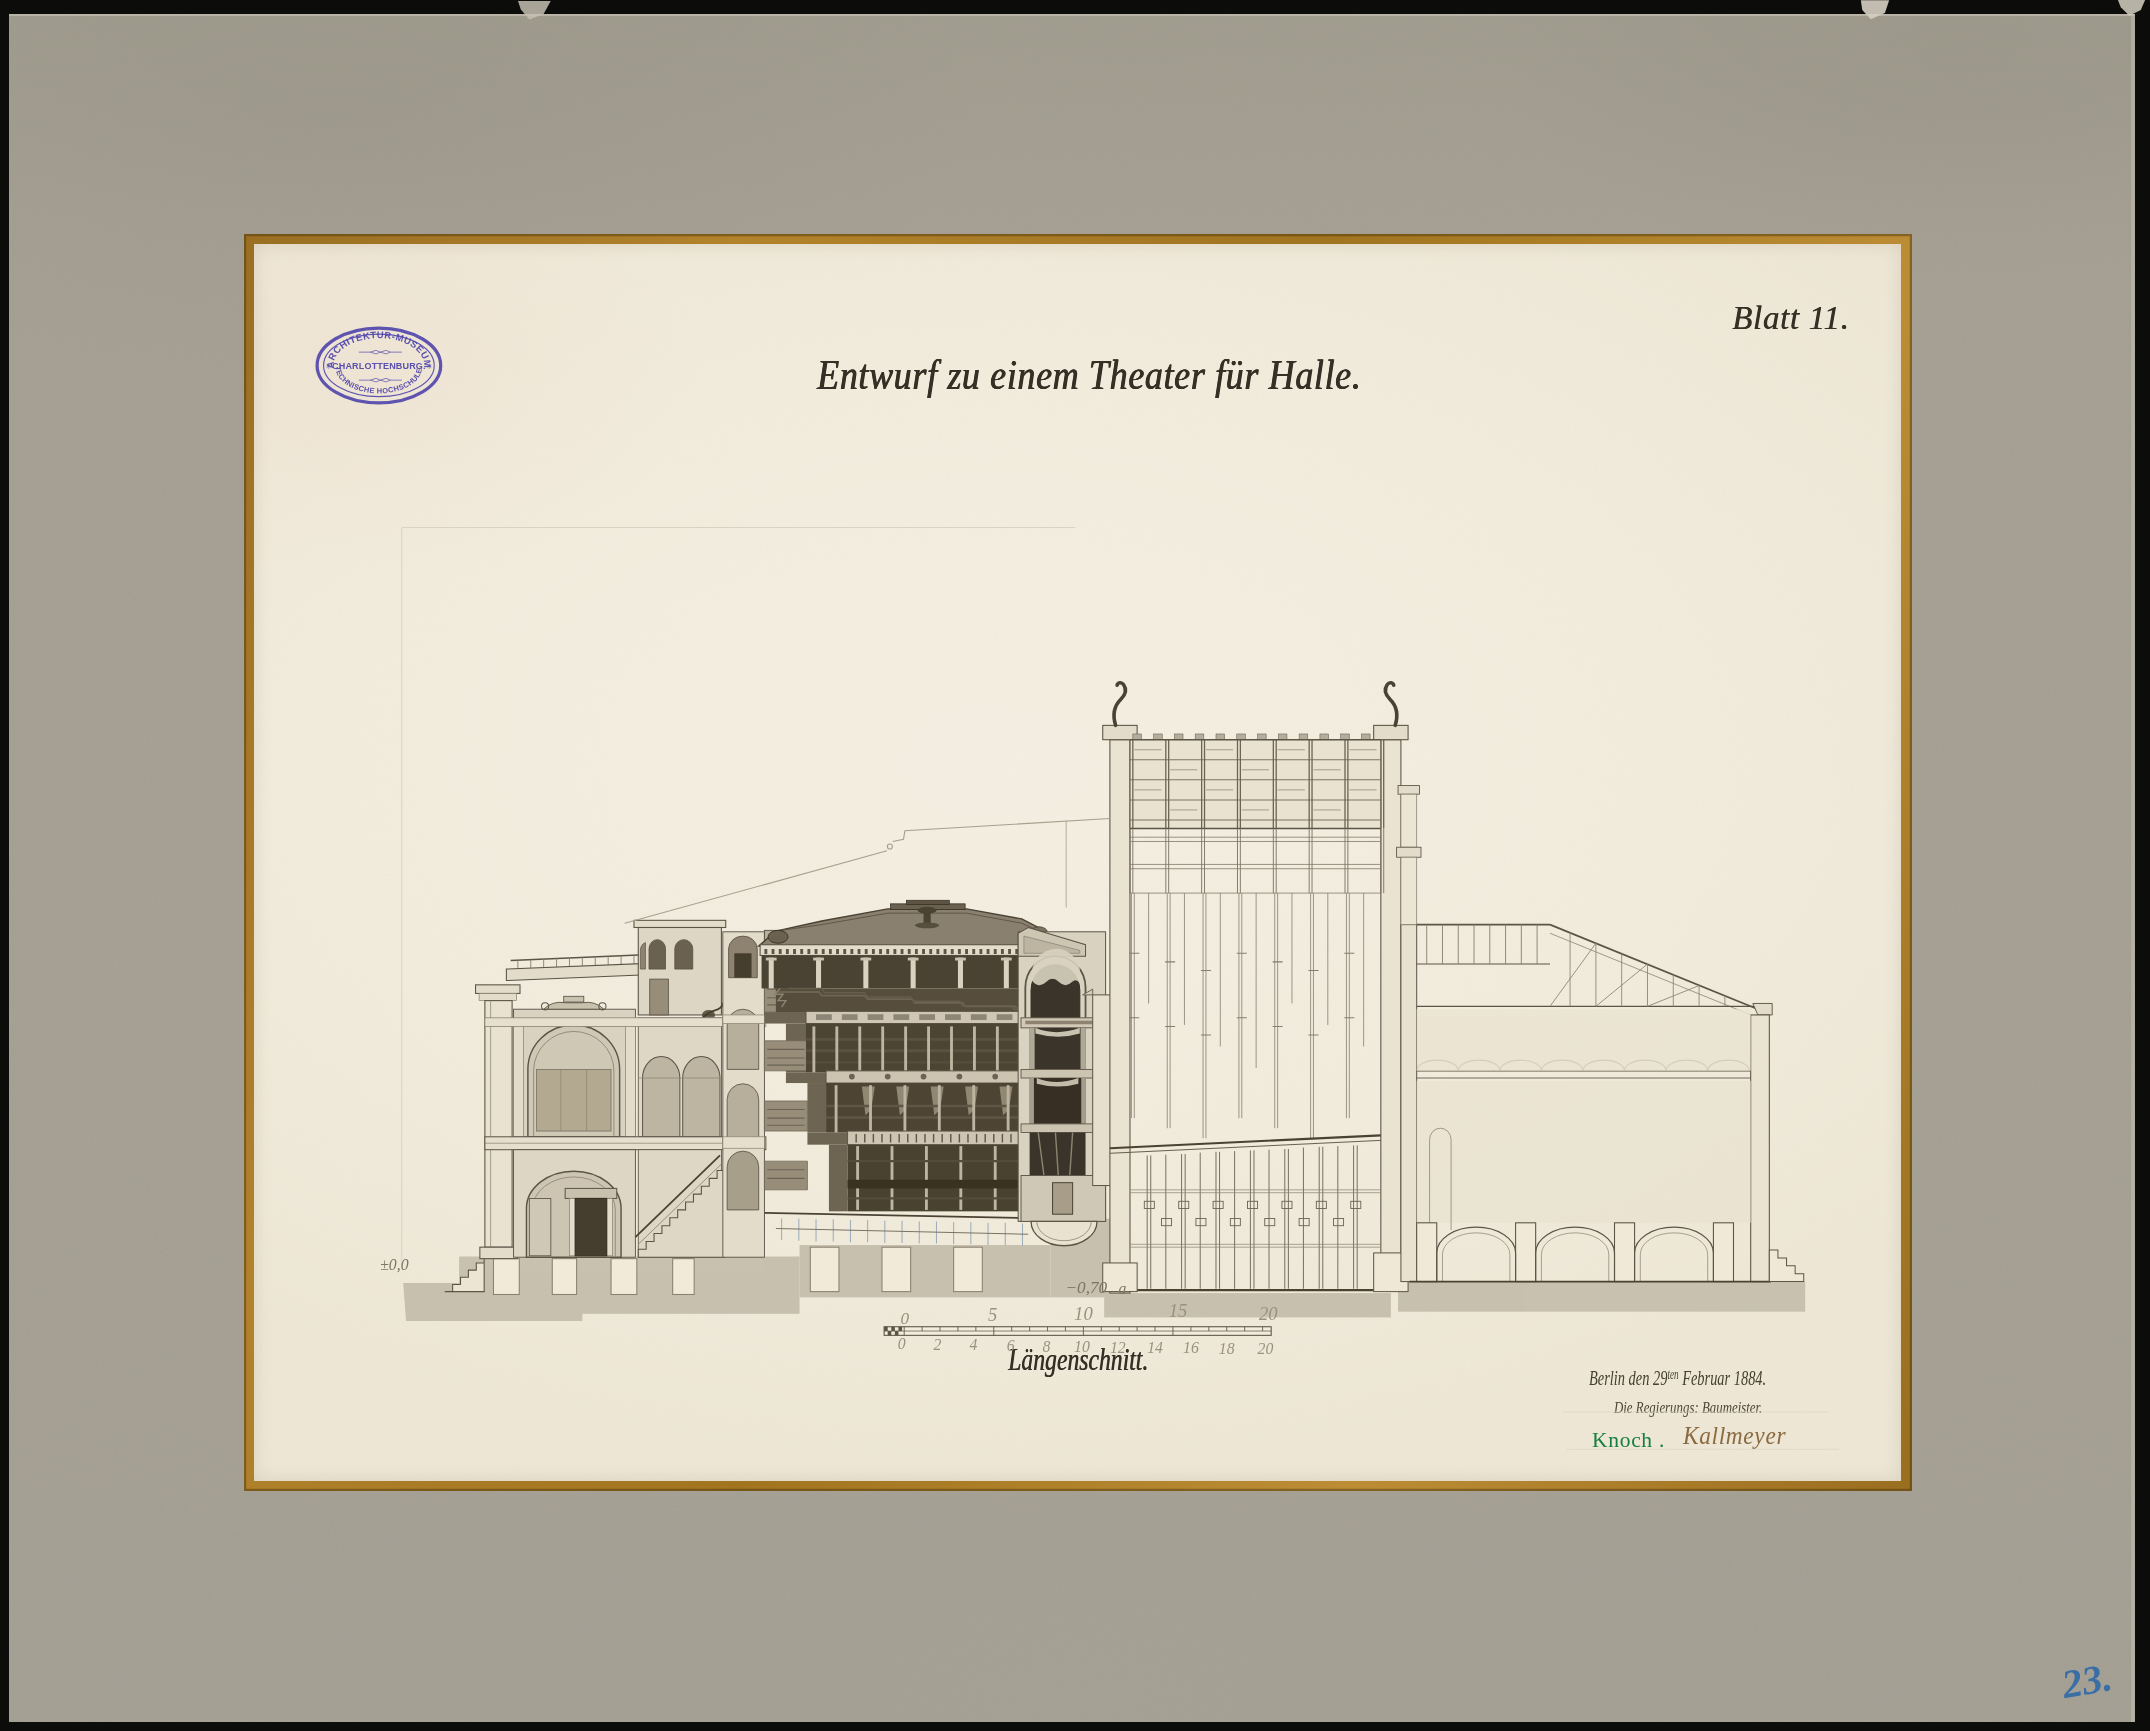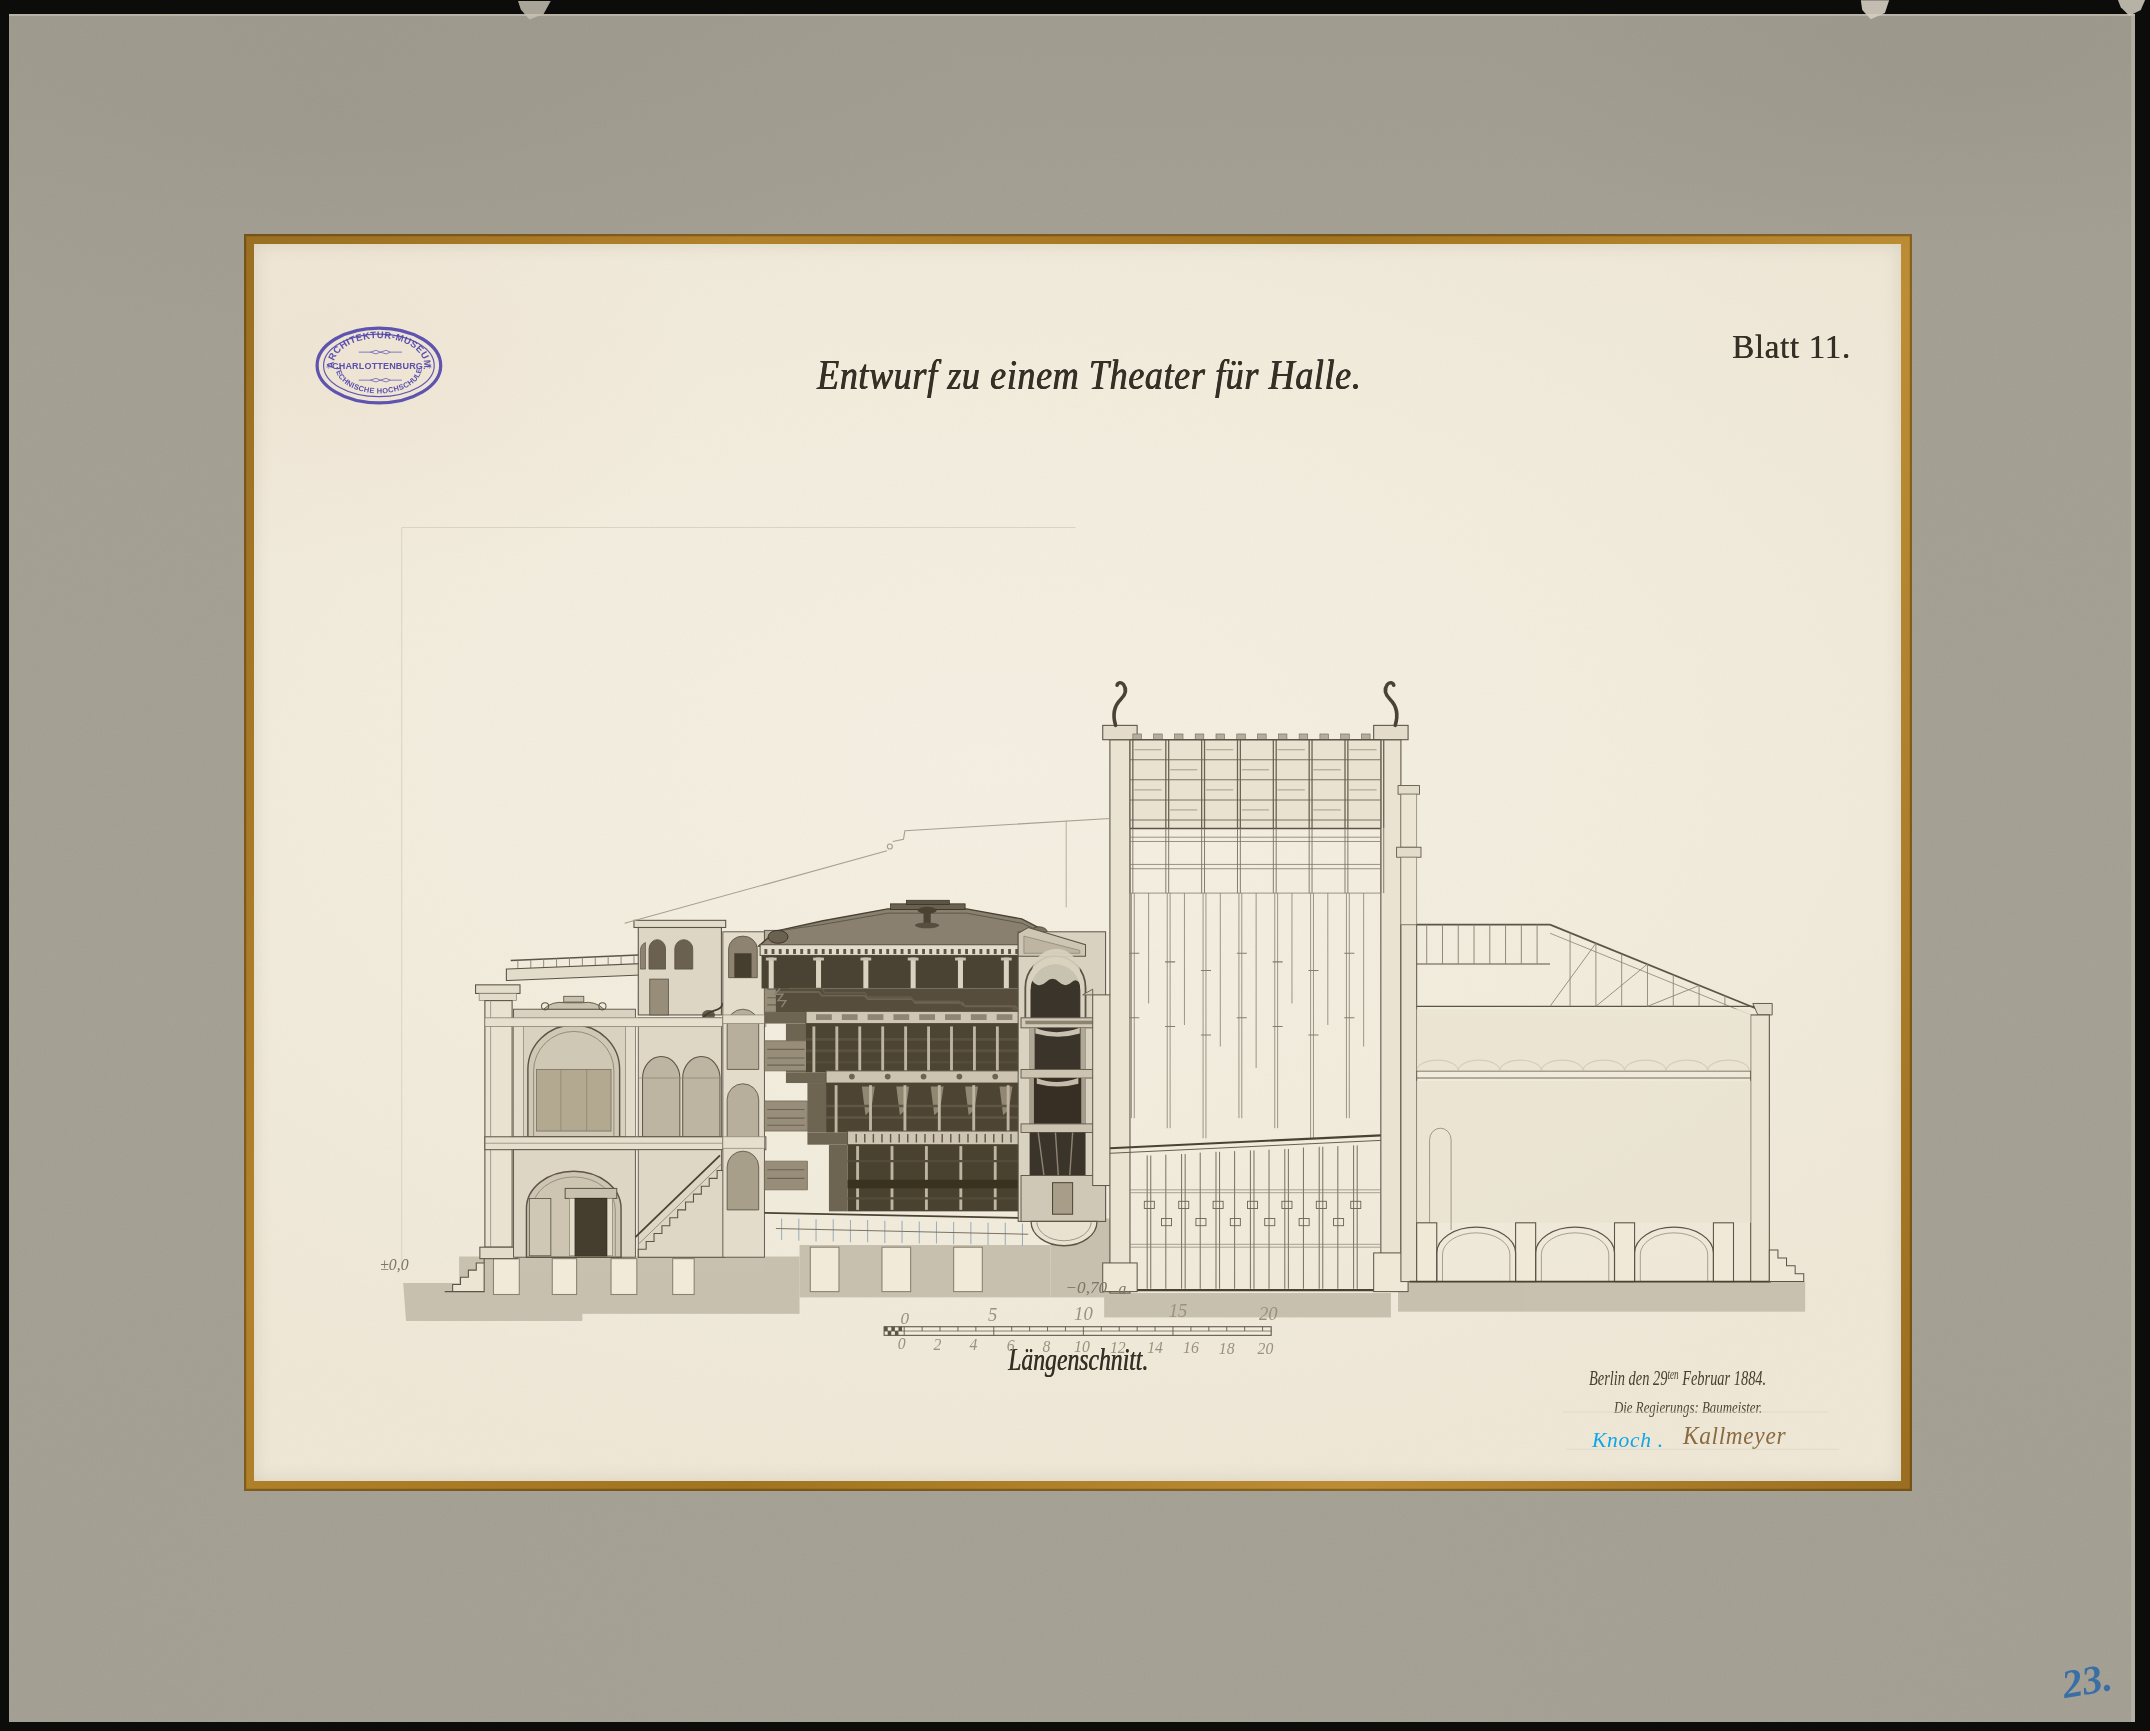--- a/index.html
+++ b/index.html
@@ -79,29 +79,29 @@
       <text x="170" y="71" font-size="11" text-anchor="middle">✳</text>
       <g stroke="#4b41aa" stroke-width="1" fill="none">
         <path d="M72,47.5 h16 l8,-2.5 6,2.5 -6,2.5 -8,-2.5 m14,0 l8,-2.5 6,2.5 -6,2.5 -8,-2.5 m14,0 h16"></path>
         <path d="M72,86.5 h16 l8,-2.5 6,2.5 -6,2.5 -8,-2.5 m14,0 l8,-2.5 6,2.5 -6,2.5 -8,-2.5 m14,0 h16"></path>
       </g>
     </g>
   </svg>
 
   <div class="abs ink" style="left:817px;top:350px;font-size:43px;font-style:italic;white-space:nowrap;letter-spacing:0.7px;transform:scale(0.84,1);transform-origin:0 0;" id="title"><span style="text-shadow:0.6px 0 #352f25, -0.3px 0 #352f25;">Entwurf zu einem Theater für Halle.</span></div>
 
-  <div class="abs ink" style="left:1732px;top:300px;font-size:33px;letter-spacing:0.7px;margin-top:29px;" id="blatt"><span style="text-shadow:0.4px 0 #352f25;">Blatt 11.</span></div>
+  <div class="abs ink" style="left:1732px;top:300px;font-size:33px;font-style:italic;letter-spacing:0.7px;" id="blatt"><span style="text-shadow:0.4px 0 #352f25;">Blatt 11.</span></div>
 
   <div class="abs ink" style="left:1008px;top:1341px;font-size:32px;font-style:italic;letter-spacing:0px;white-space:nowrap;transform:scale(0.74,1);transform-origin:0 0;" id="caption"><span style="text-shadow:0.6px 0 #352f25;">Längenschnitt.</span></div>
 
   <div class="abs" style="left:1589px;top:1366px;font-size:21.5px;font-style:italic;color:#46402f;letter-spacing:0px;white-space:nowrap;transform:scale(0.67,1);transform-origin:0 0;">Berlin den 29<span style="font-size:13.6px;vertical-align:5.7px;">ten</span> Februar 1884.</div>
 
   <div class="abs" style="left:1614px;top:1398px;font-size:16.5px;font-style:italic;color:#4e4735;white-space:nowrap;transform:scale(0.78,1);transform-origin:0 0;">Die Regierungs: Baumeister.</div>
 
-  <div class="abs" style="left:1592px;top:1428px;font-size:21.5px;font-style:italic;color:#0ea5e9;letter-spacing:0.7px;">Knoch .</div>
+  <div class="abs" style="left:1592px;top:1428px;font-size:21.5px;color:#15803d;letter-spacing:0.7px;">Knoch .</div>
 
   <div class="abs" style="left:1683px;top:1421px;font-size:26px;font-style:italic;color:#8a6b41;letter-spacing:0.7px;transform:scale(0.9,1);transform-origin:0 0;">Kallmeyer</div>
 
   <div class="abs" style="left:2062px;top:1657px;font-size:40px;font-style:italic;font-weight:bold;color:#2f6aa8;transform:rotate(-10deg);opacity:0.9;">23.</div>
 
   <svg id="art" class="abs" width="2151" height="1731" viewBox="0 0 3000 2415" style="left:0;top:0">
 
   <g stroke="#d9d3c3" stroke-width="1.4" fill="none">
     <path d="M560,736 L1500,736 M560,736 L560,1766"></path>
   </g>

